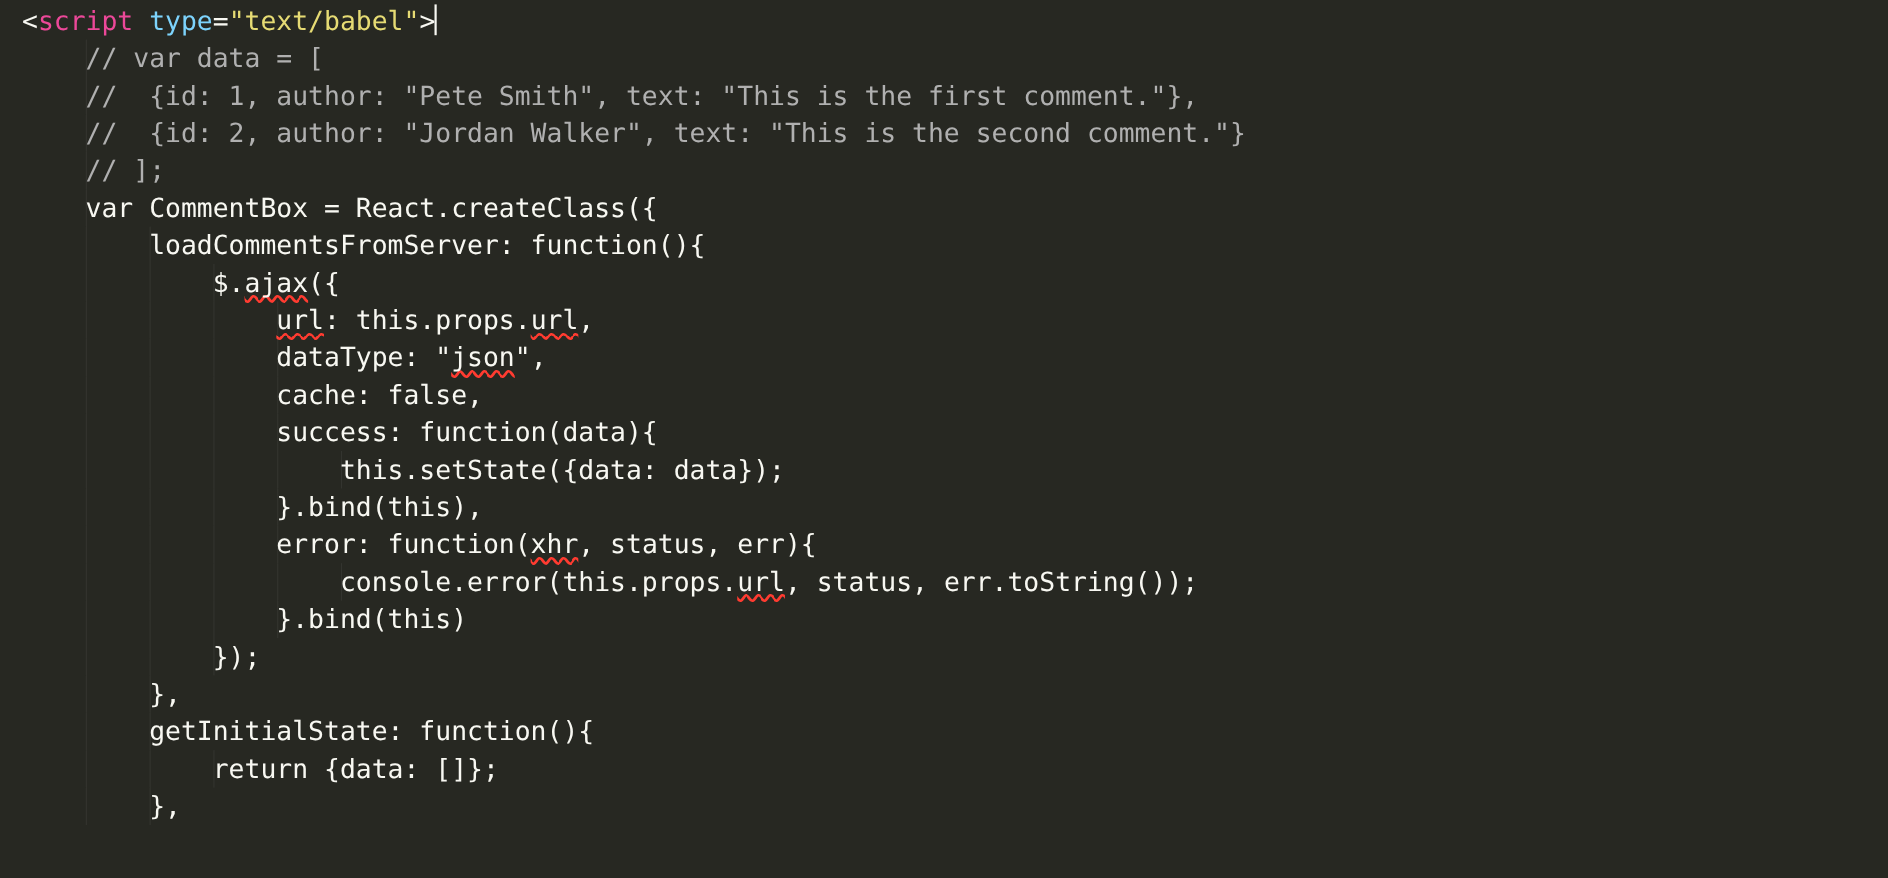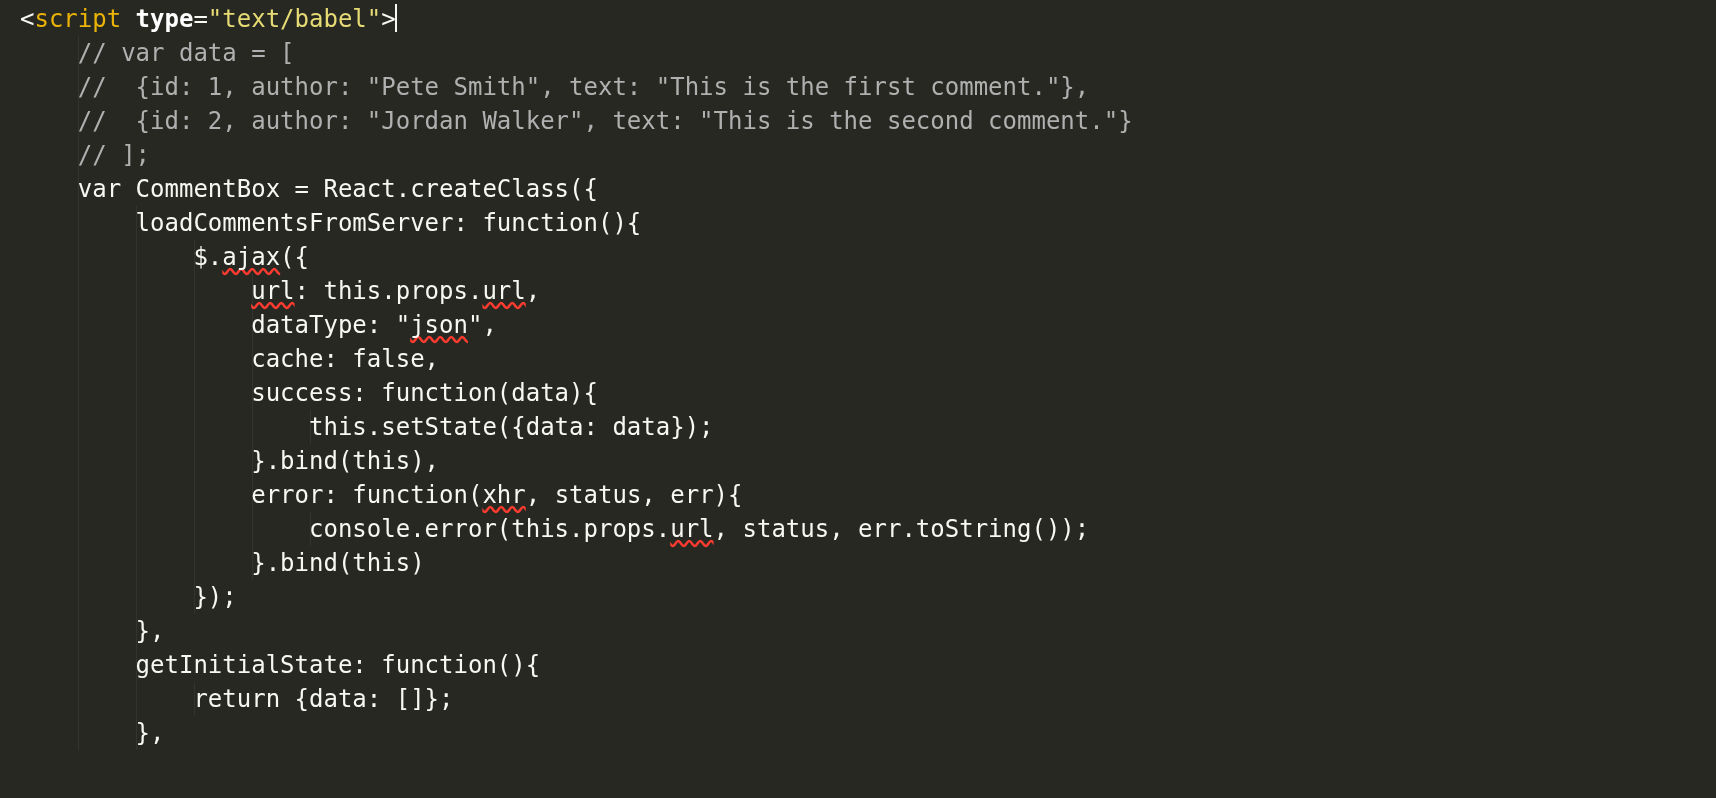--- a/index.html
+++ b/index.html
@@ -30,22 +30,22 @@
     pointer-events: none;
   }
   .guide {
     position: absolute;
     top: 0; bottom: 0;
     width: 1px;
     background: rgba(255,255,255,0.06);
   }
   .tok-white   { color: #f8f8f2; }
   .tok-comment { color: #b0b0b0; }
-  .tok-red     { color: #eab308; }
-  .tok-green   { color: #ffffff; font-weight: bold; }
+  .tok-red     { color: #ec4899; }
+  .tok-green   { color: #7dd3fc; }
   .tok-yellow  { color: #e6db74; }
   .spell {
     text-decoration: underline wavy #ff3b30;
     text-decoration-skip-ink: none;
     text-underline-offset: 3px;
   }
   .cursor {
     display: inline-block;
     width: 2px;
     height: 28px;

